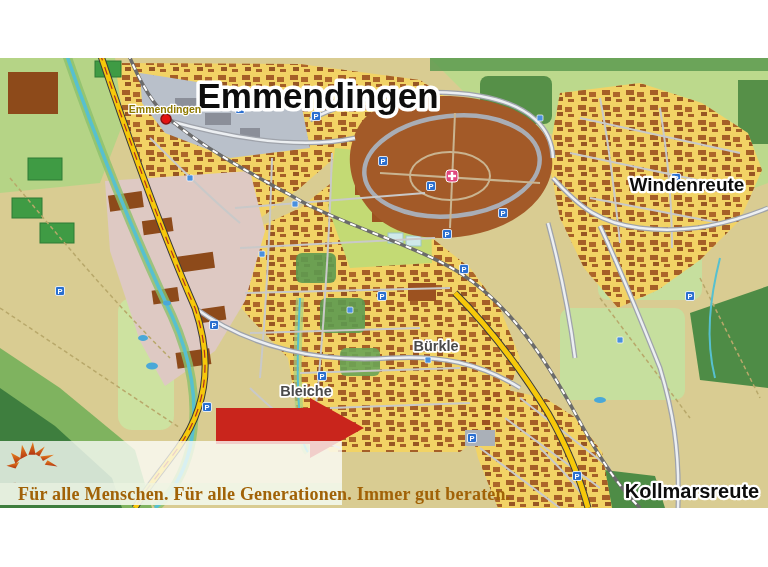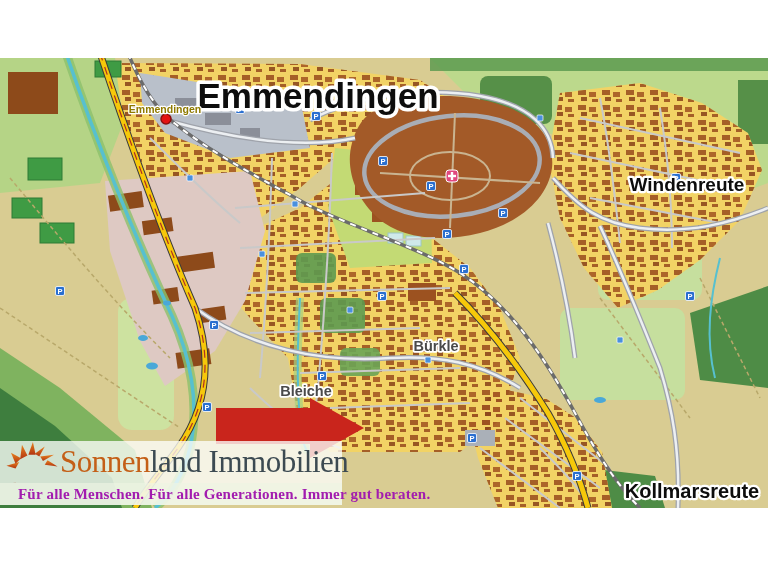--- a/index.html
+++ b/index.html
@@ -13,22 +13,22 @@
   
   .logo-band{position:absolute;left:0;top:441px;width:342px;height:42px;
              background:rgba(253,254,251,0.78);display:flex;align-items:center;}
   .logo-sun{width:56px;height:42px;margin-left:4px;flex:0 0 auto;}
   .logo-text{font-family:"Liberation Serif",serif;font-size:31px;line-height:40px;
              white-space:nowrap;letter-spacing:-0.5px;}
   .logo-text .accent{color:#c45f17;}
   .logo-text .rest{color:#3c4a52;}
   .tagline-band{position:absolute;left:0;top:483px;width:342px;height:22px;
                 background:rgba(242,247,234,0.92);display:flex;align-items:center;}
-  .tagline{font-family:"Liberation Serif",serif;font-weight:bold;font-size:15px;
-           color:#a21caf;padding-left:18px;white-space:nowrap;letter-spacing:0.2px;}
+  .tagline{font-family:"Liberation Serif",serif;font-weight:bold;font-size:18px;
+           color:#a16207;padding-left:18px;white-space:nowrap;letter-spacing:0.2px;}
 </style>
 </head>
 <body>
 
 <div class="page">
 
   <div class="map-frame">
     <svg width="768" height="450" viewBox="0 0 768 450">
       <defs>
         <pattern id="pbld" width="24" height="15" patternUnits="userSpaceOnUse">
@@ -334,19 +334,18 @@
           <polygon points="2,27 16,23 12,30"></polygon>
           <polygon points="7,13 18,19 12,25"></polygon>
           <polygon points="19,4 25,16 17,20"></polygon>
           <polygon points="31,1 34,15 26,15"></polygon>
           <polygon points="44,6 38,17 33,14"></polygon>
           <polygon points="54,15 42,22 39,17"></polygon>
           <polygon points="58,28 44,26 47,21"></polygon>
         </g>
       </g>
     </svg>
-    <div class="logo-text"><span class="accent">Sonnen</span><span class="rest">land Immobilien</span></div>
   </div>
   <div class="tagline-band">
     <div class="tagline">Für alle Menschen. Für alle Generationen. Immer gut beraten.</div>
   </div>
 
 </div>
 
 </body></html>

